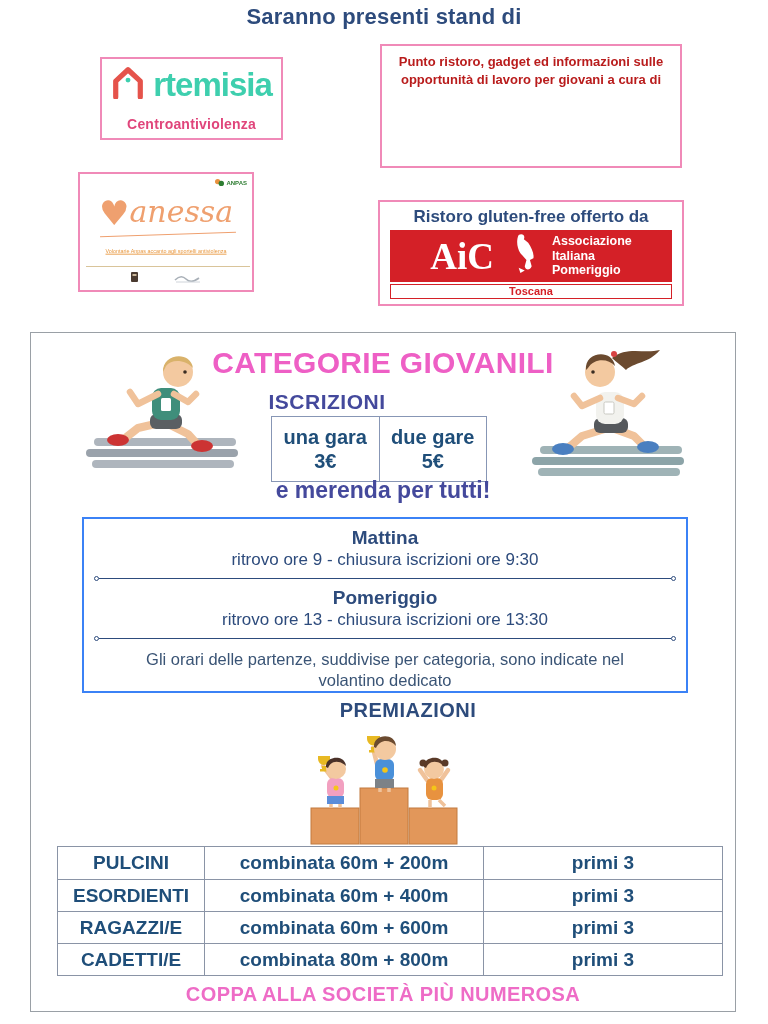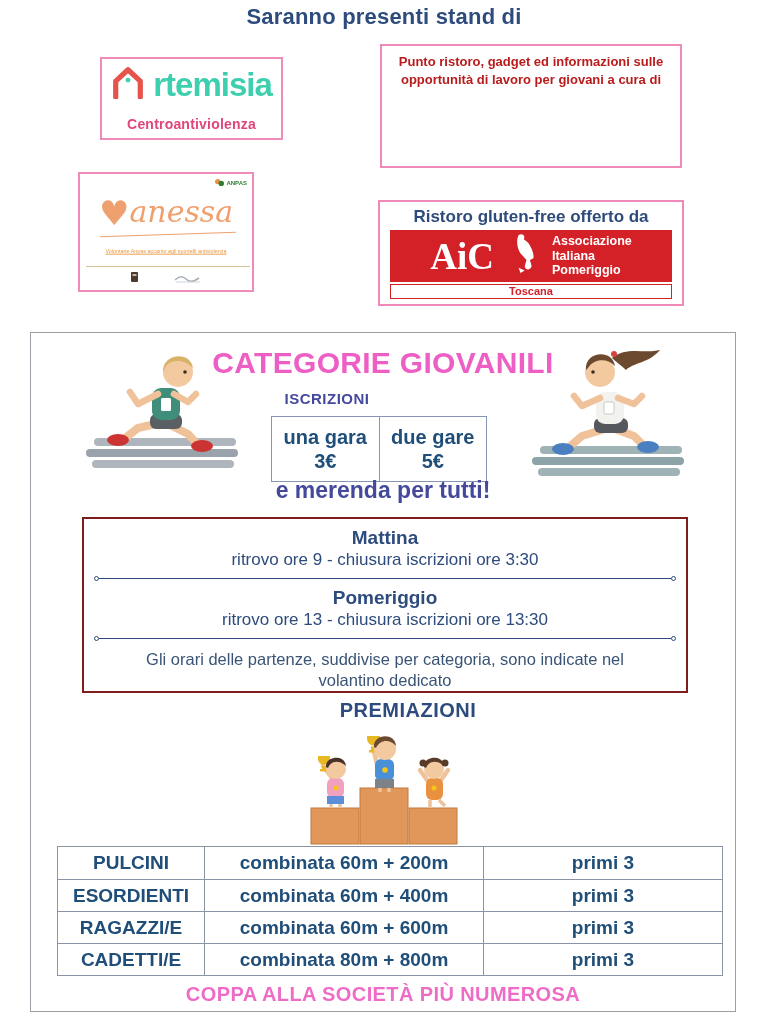--- a/index.html
+++ b/index.html
@@ -52,32 +52,32 @@
   
   .main-box { position:absolute; left:30px; top:332px; width:706px; height:680px;
     border:1.5px solid #9aa0a6; background:#fff; }
 
   .main-title { position:absolute; left:30px; top:346px; width:706px; text-align:center;
     font-size:30px; font-weight:bold; color:#ee5fc5; letter-spacing:.3px; }
   .runner-boy { position:absolute; left:78px; top:342px; }
   .runner-girl { position:absolute; left:522px; top:340px; }
 
   .iscrizioni-title { position:absolute; left:30px; top:390px; width:594px; text-align:center;
-    font-size:15px; font-weight:bold; color:#44499c; letter-spacing:.5px; }
+    font-size:21px; font-weight:bold; color:#44499c; letter-spacing:.5px; }
   .fee-table { position:absolute; left:271px; top:416px; width:216px; height:66px;
     border:1.5px solid #8796b5; display:flex; }
   .fee-cell { flex:1; display:flex; flex-direction:column; align-items:center; justify-content:center;
     font-size:20px; font-weight:bold; color:#1f4e79; line-height:1.2; }
   .fee-cell + .fee-cell { border-left:1.5px solid #8796b5; }
 
   .merenda-note { position:absolute; left:30px; top:477px; width:706px; text-align:center;
     font-size:23px; font-weight:bold; color:#44499c; }
 
   .schedule-box { position:absolute; left:82px; top:517px; width:606px; height:176px;
-    border:2px solid #7f1d1d; background:#fff; padding-top:8px; }
+    border:2px solid #3b82f6; background:#fff; padding-top:8px; }
   .session-name { text-align:center; font-size:19px; font-weight:bold; color:#2d4b7c; }
   .session-detail { text-align:center; font-size:17px; color:#2d4b7c; margin-top:1px; }
   .session-divider { display:flex; align-items:center; margin:6px 10px; }
   .session-divider .dot { width:5px; height:5px; border:1.2px solid #2d4b7c; border-radius:50%; }
   .session-divider .line { flex:1; border-top:1.5px solid #2d4b7c; }
   .schedule-note { text-align:center; font-size:16.5px; color:#3a5475; line-height:1.3; padding:2px 30px 0; }
 
   .premiazioni-title { position:absolute; left:30px; top:699px; width:756px; text-align:center;
     font-size:20px; font-weight:bold; color:#2d4b7c; letter-spacing:.5px; }
   .podium-illustration { position:absolute; left:289px; top:726px; }
@@ -218,21 +218,21 @@
     <div class="fee-cell">
       <div>due gare</div>
       <div>5€</div>
     </div>
   </div>
 
   <div class="merenda-note">e merenda per tutti!</div>
 
   <div class="schedule-box">
     <div class="session-name">Mattina</div>
-    <div class="session-detail">ritrovo ore 9 - chiusura iscrizioni ore 3:30</div>
+    <div class="session-detail">ritrovo ore 9 - chiusura iscrizioni ore 9:30</div>
     <div class="session-divider">
       <span class="dot"></span>
       <span class="line"></span>
       <span class="dot"></span>
     </div>
     <div class="session-name">Pomeriggio</div>
     <div class="session-detail">ritrovo ore 13 - chiusura iscrizioni ore 13:30</div>
     <div class="session-divider">
       <span class="dot"></span>
       <span class="line"></span>

